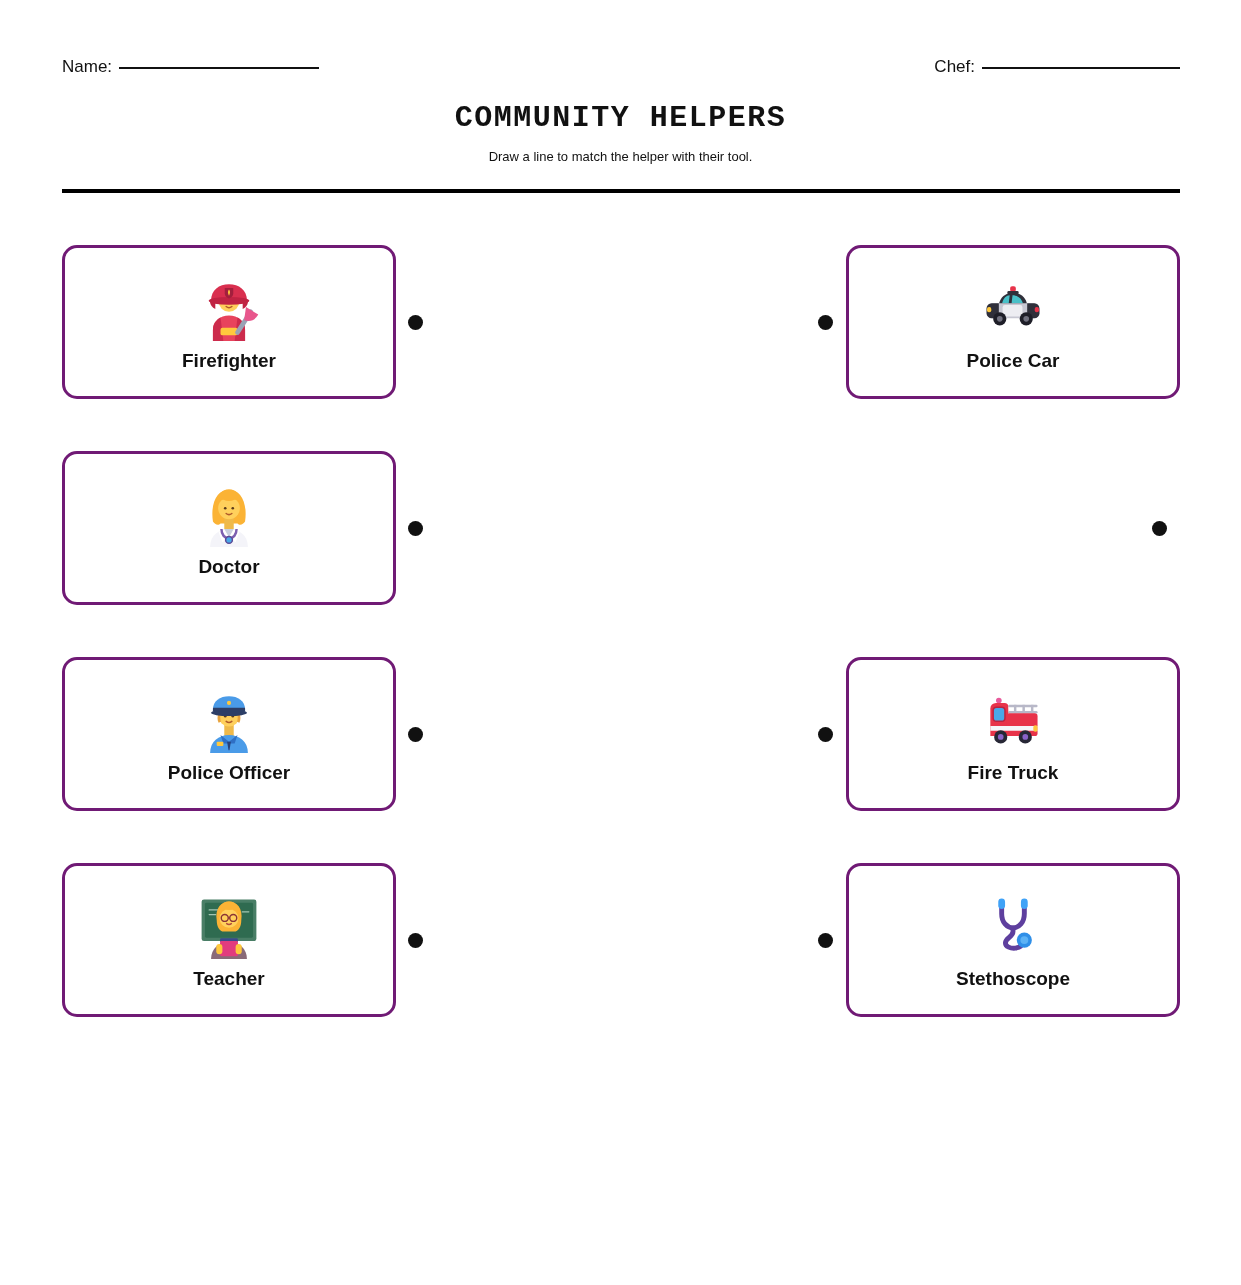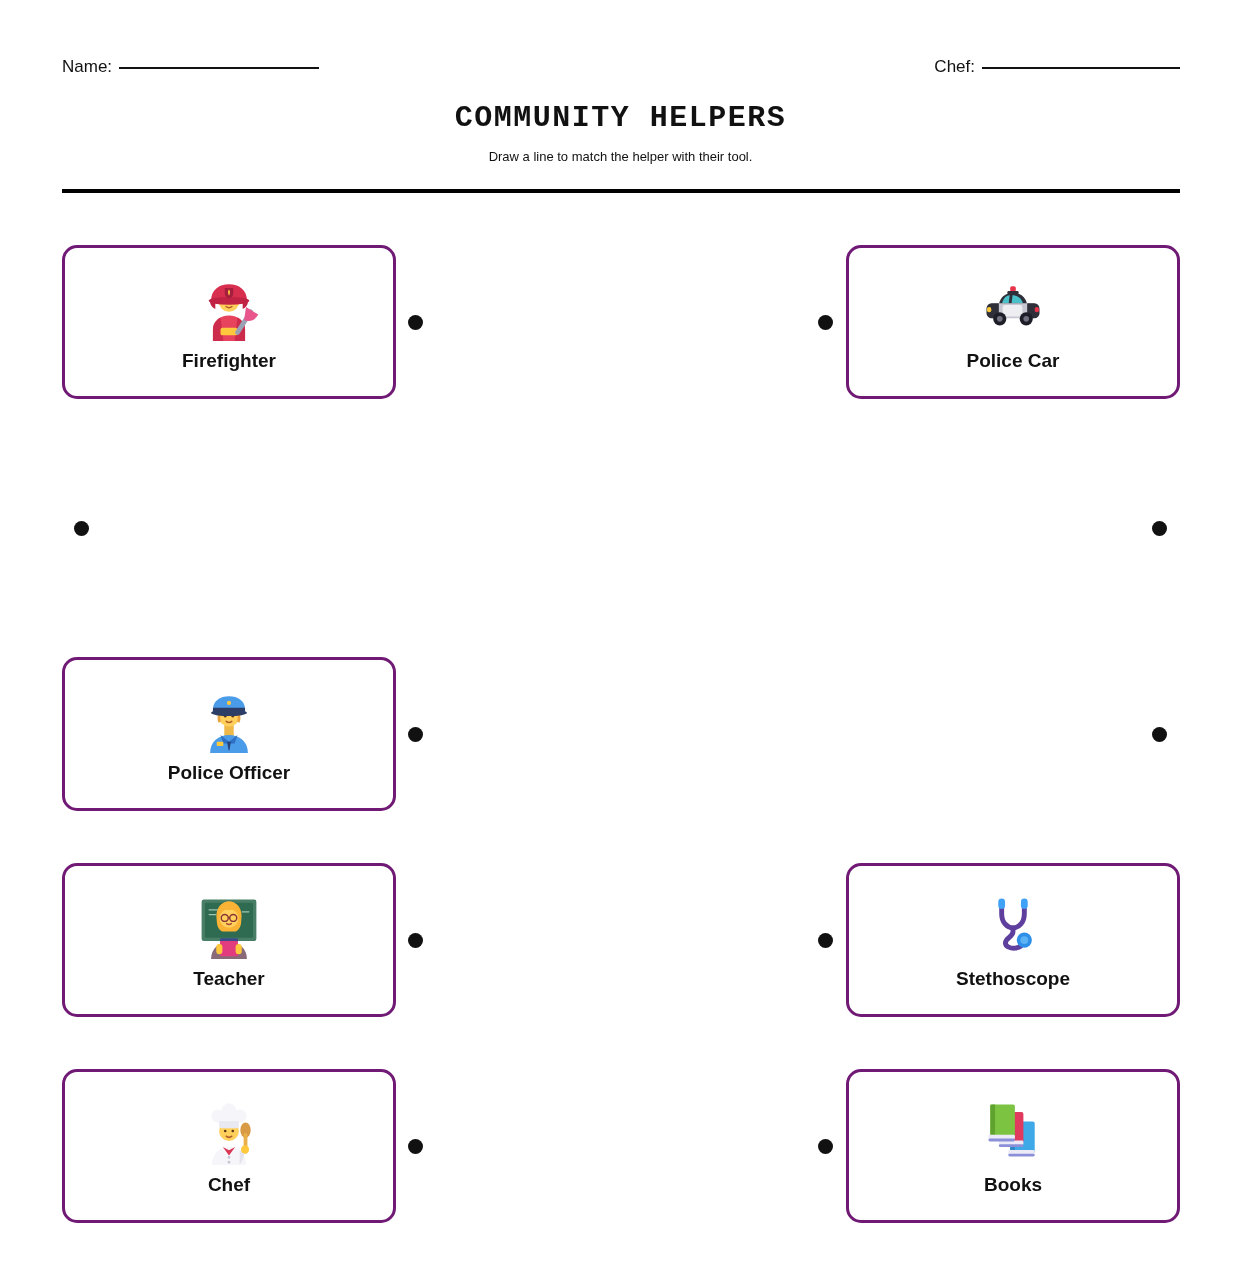--- a/index.html
+++ b/index.html
@@ -246,66 +246,61 @@
     <span class="dot r"></span>
     <div class="card">
       <svg class="icon">
           <use href="#sym-police-car"></use>
         </svg>
       <div class="card-label">Police Car</div>
     </div>
   </div>
 
   <div class="row">
+    <div class="card">
+      <svg class="icon">
+          <use href="#sym-doctor"></use>
+        </svg>
+      <div class="card-label">Doctor</div>
+    </div>
     <span class="dot l"></span>
     <div class="spacer"></div>
     <span class="dot r"></span>
   </div>
 
   <div class="row">
     <div class="card">
       <svg class="icon">
           <use href="#sym-police"></use>
         </svg>
       <div class="card-label">Police Officer</div>
     </div>
     <span class="dot l"></span>
     <div class="spacer"></div>
     <span class="dot r"></span>
+    <div class="card">
+      <svg class="icon">
+          <use href="#sym-fire-truck"></use>
+        </svg>
+      <div class="card-label">Fire Truck</div>
+    </div>
   </div>
 
   <div class="row">
     <div class="card">
       <svg class="icon">
           <use href="#sym-teacher"></use>
         </svg>
       <div class="card-label">Teacher</div>
     </div>
     <span class="dot l"></span>
     <div class="spacer"></div>
     <span class="dot r"></span>
     <div class="card">
       <svg class="icon">
           <use href="#sym-stethoscope"></use>
         </svg>
       <div class="card-label">Stethoscope</div>
     </div>
   </div>
 
-  <div class="row">
-    <div class="card">
-      <svg class="icon">
-          <use href="#sym-chef"></use>
-        </svg>
-      <div class="card-label">Chef</div>
-    </div>
-    <span class="dot l"></span>
-    <div class="spacer"></div>
-    <span class="dot r"></span>
-    <div class="card">
-      <svg class="icon">
-          <use href="#sym-books"></use>
-        </svg>
-      <div class="card-label">Books</div>
-    </div>
-  </div>
 
 </div>
 
 </body></html>

